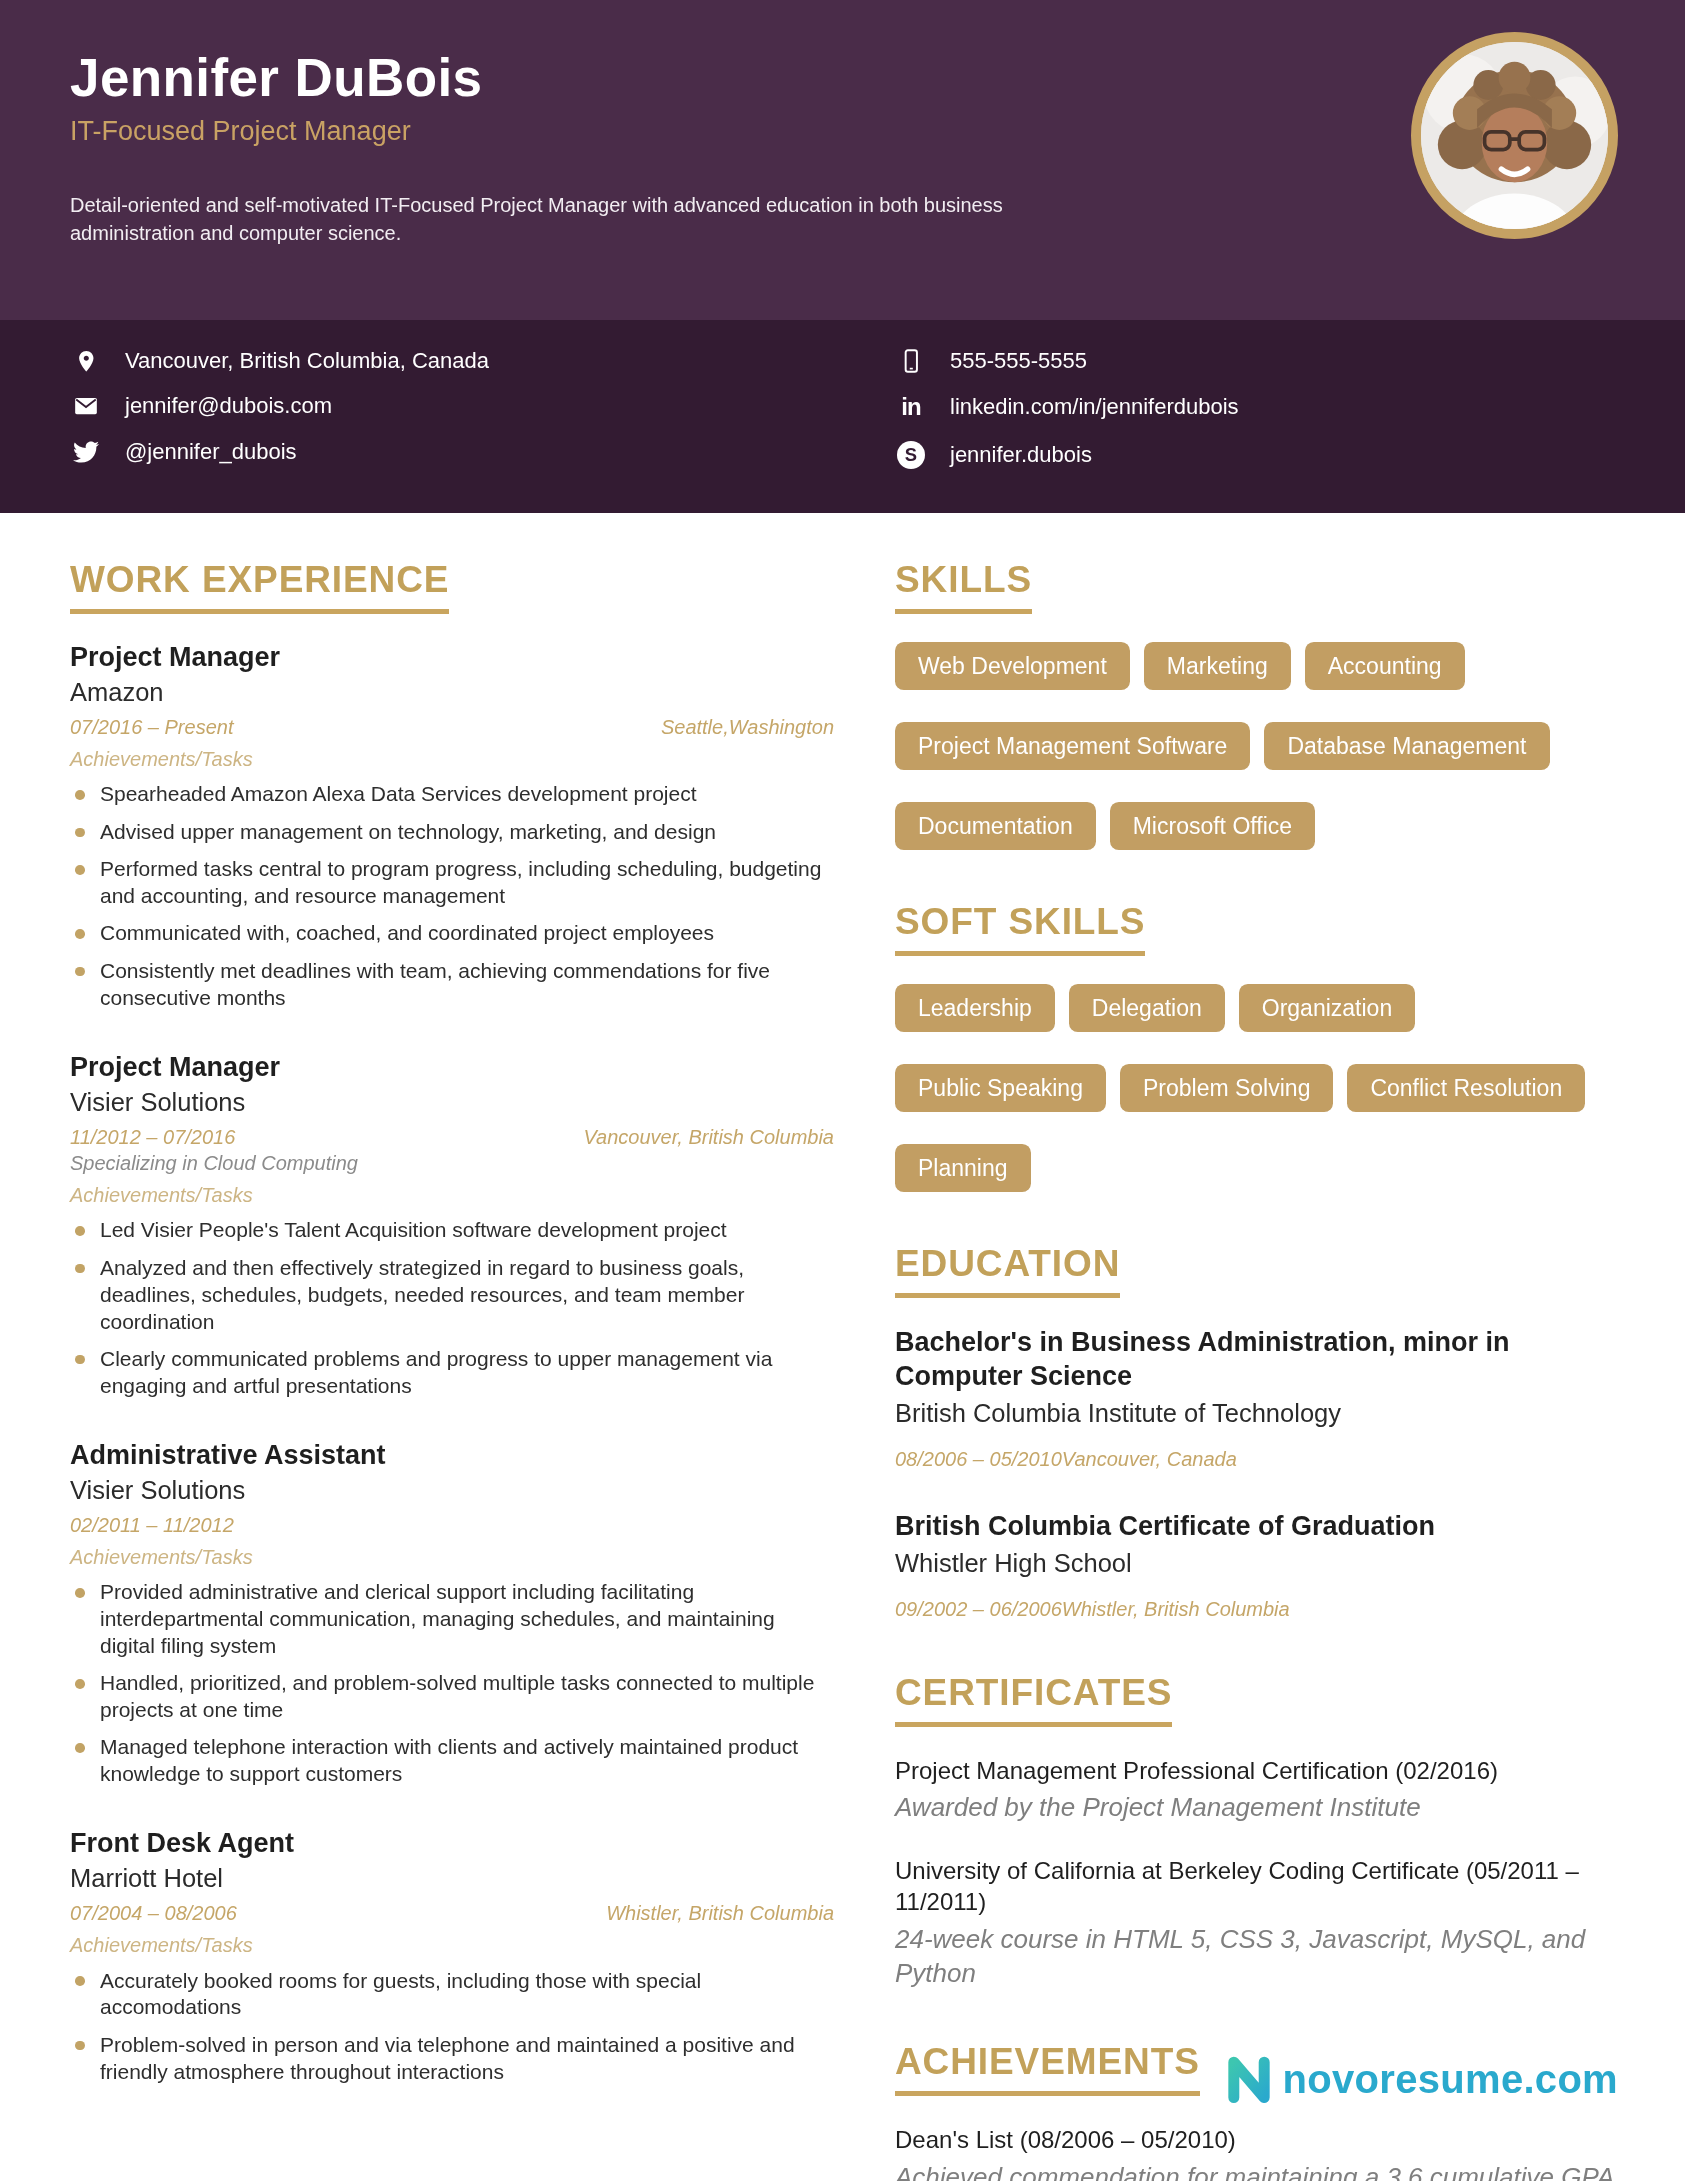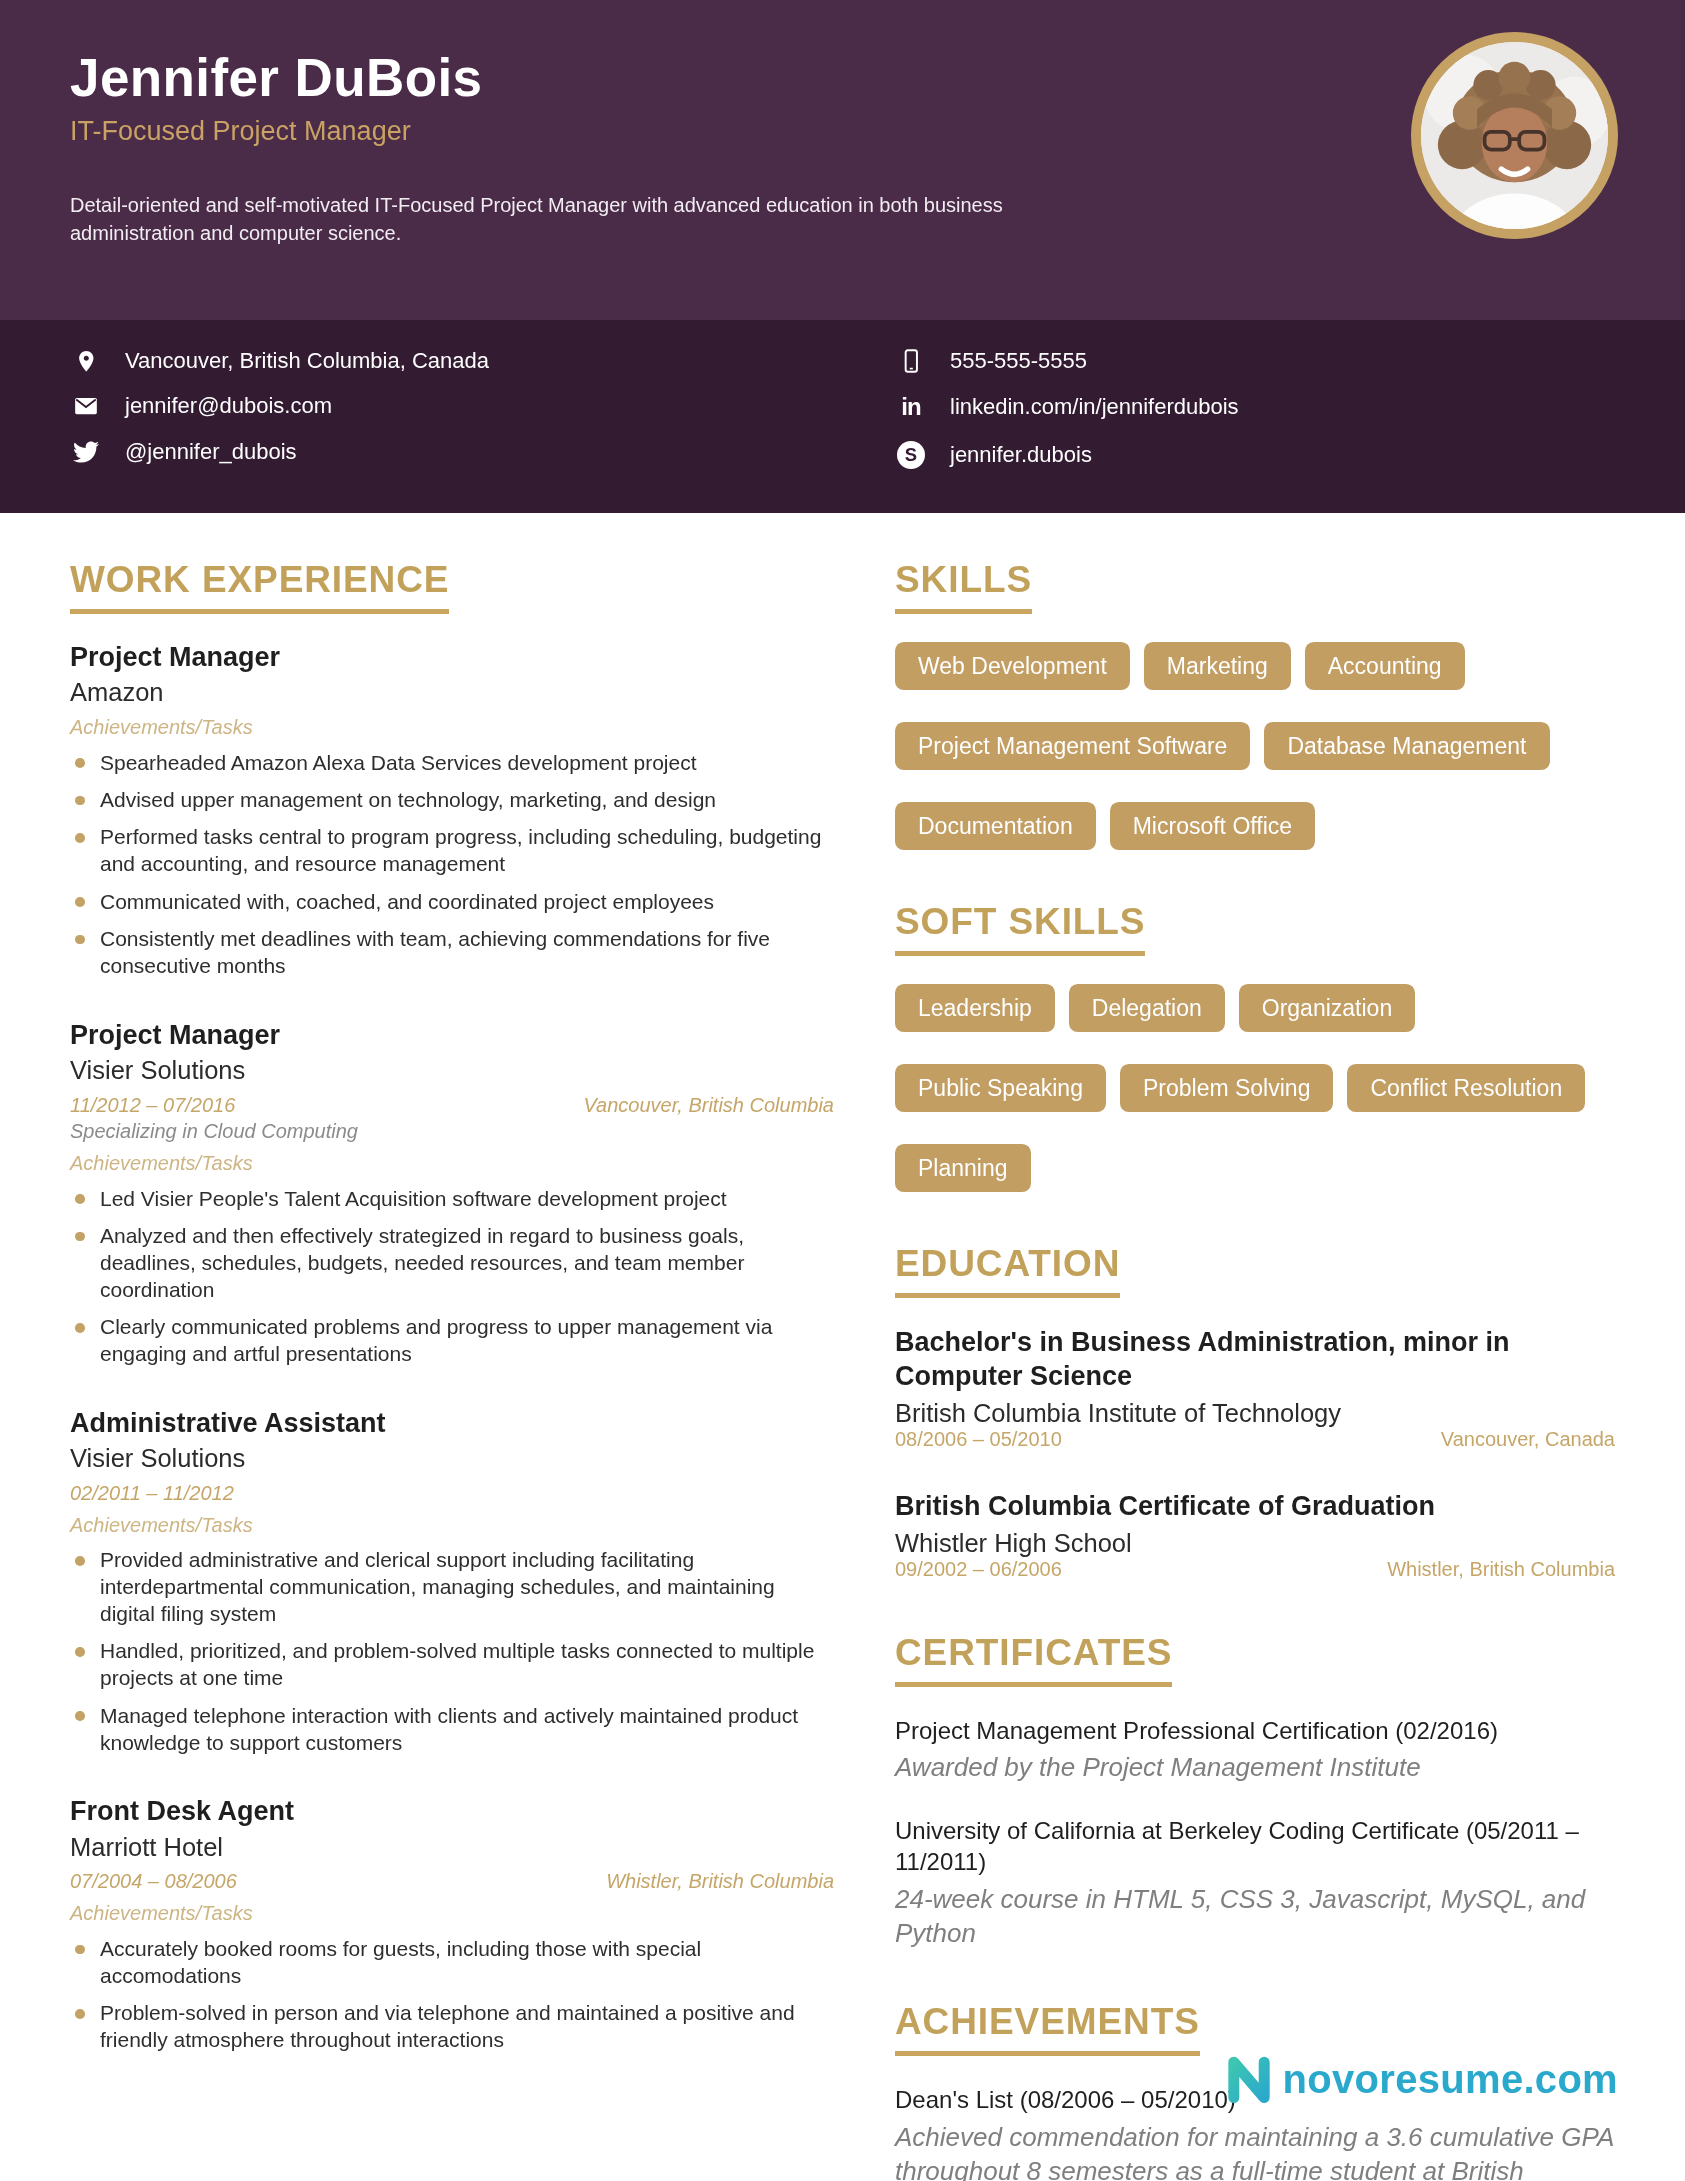--- a/index.html
+++ b/index.html
@@ -48,22 +48,22 @@
                           border-radius:50%; background:#c2a365; }
 
   
   .rsec { margin-bottom:51px; }
   .tags { display:flex; flex-wrap:wrap; gap:32px 14px; }
   .tag { background:#c29e63; color:#ffffff; font-size:23px; padding:10.5px 23px; border-radius:8.8px; white-space:nowrap; }
 
   .edu { margin-bottom:39px; }
   .edu-degree { font-size:27px; font-weight:700; color:#1f1f1f; line-height:1.25; }
   .edu-school { font-size:25.5px; color:#2b2b2b; margin-top:5.3px; }
-  .edu-meta { display:flex; justify-content:space-between; margin-top:0; font-size:20px;
-              color:#c5a668; }
+  .edu-meta { display:flex; justify-content:flex-start; margin-top:20px; font-size:20px;
+              font-style:italic; color:#c5a668; }
 
   .cert { margin-bottom:30px; }
   .cert-title { font-size:24px; font-weight:500; color:#1f1f1f; line-height:1.3; }
   .cert-note { font-size:26px; font-style:italic; color:#7f7f7f; margin-top:5.3px; line-height:1.3; }
 
   
   .brand { position:absolute; right:67px; top:2052px; display:flex; align-items:center; gap:7px; }
   .brand-text { font-size:40px; font-weight:700; color:#2aa9cd; letter-spacing:0.3px; }
 </style>
 </head>
@@ -156,20 +156,24 @@
 
   <div class="main">
 
     <div class="col-left">
       <div class="sec-head">WORK EXPERIENCE</div>
       <div>
 
           <div class="job">
             <div class="job-title">Project Manager</div>
             <div class="job-company">Amazon</div>
+            <div class="job-meta">
+              <span>07/2016 – Present</span>
+              <span>Seattle,Washington</span>
+            </div>
 
             <div class="tasks-label">Achievements/Tasks</div>
             <ul class="bullets">
 
             <li>Spearheaded Amazon Alexa Data Services development project</li>
               <li>Advised upper management on technology, marketing, and design</li>
               <li>Performed tasks central to program progress, including scheduling, budgeting and accounting, and resource management</li>
               <li>Communicated with, coached, and coordinated project employees</li>
               <li>Consistently met deadlines with team, achieving commendations for five consecutive months</li>
             </ul>

